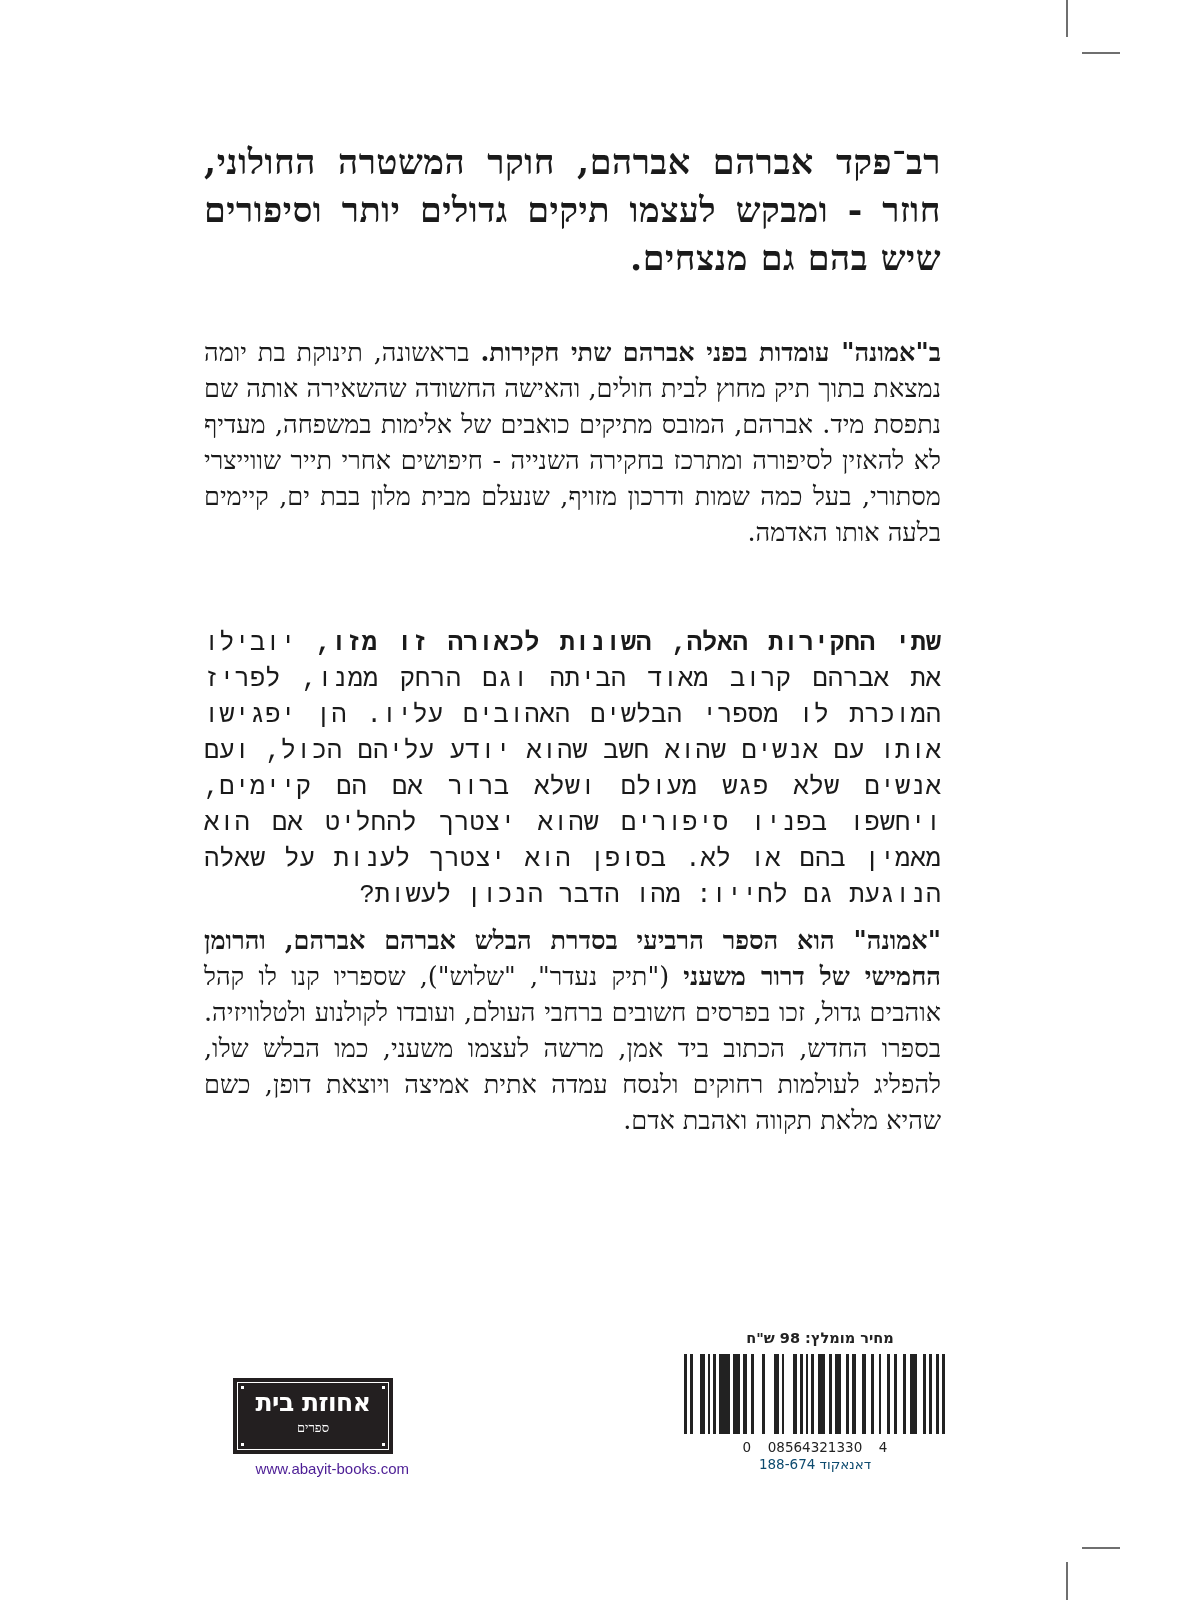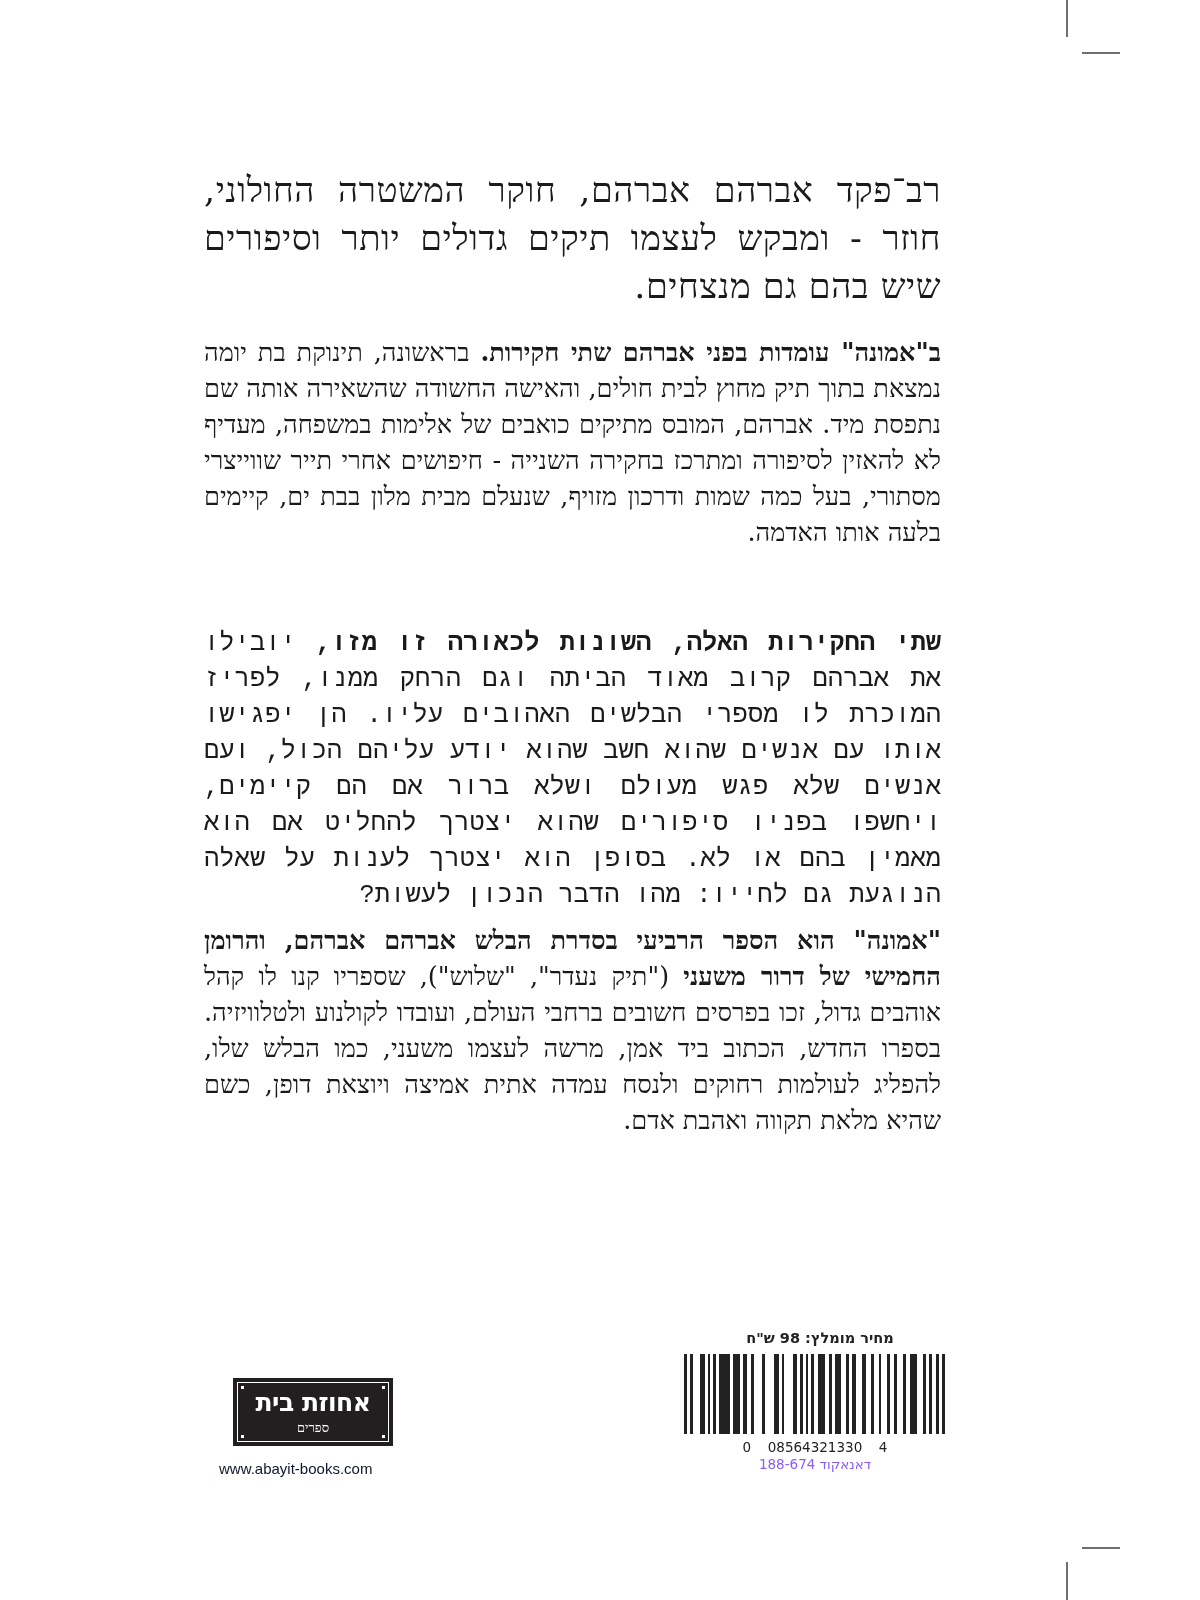--- a/index.html
+++ b/index.html
@@ -27,39 +27,38 @@
       left: 204px;
       width: 737px;
       direction: rtl;
       text-align: justify;
       text-align-last: right;
     }
     .lead {
       top: 138px;
       font-size: 35px;
       line-height: 48px;
-      font-weight: normal;
+      font-weight: bold;
       letter-spacing: 0.5px;
-      margin-top: 28px;
     }
     .para {
       font-size: 25.5px;
       line-height: 36px;
     }
     .para b { font-weight: bold; }
     .p1 { top: 334px; }
     .p2 { top: 626px; font-family: Liberation Mono, monospace; }
     .p3 { top: 922px; }
 
     .publisher-logo {
       position: absolute;
       left: 233px;
       top: 1378px;
       width: 160px;
-      height: 68px;
+      height: 76px;
       background: #231f20;
       box-sizing: border-box;
       padding: 4px;
       direction: rtl;
     }
     .publisher-logo-inner {
       border: 1.5px solid #ffffff;
       width: 100%;
       height: 100%;
       box-sizing: border-box;
@@ -85,24 +84,24 @@
       display: block;
       font-family: Liberation Serif, serif;
       font-size: 13px;
       line-height: 22px;
     }
     .publisher-url {
       position: absolute;
       left: 219px;
       top: 1460px;
       width: 190px;
-      text-align: left;
+      text-align: right;
       font-family: "Liberation Sans", sans-serif;
       font-size: 15px;
-      color: #0f172a;
+      color: #4c1d95;
     }
     .price-label {
       position: absolute;
       left: 720px;
       top: 1330px;
       width: 200px;
       text-align: center;
       direction: rtl;
       font-family: "DejaVu Sans", sans-serif;
       font-size: 14.5px;
@@ -129,21 +128,21 @@
       white-space: pre;
     }
     .barcode-code {
       position: absolute;
       left: 684px;
       top: 1456px;
       width: 262px;
       text-align: center;
       font-family: "DejaVu Sans", sans-serif;
       font-size: 13.5px;
-      color: #8b5cf6;
+      color: #0c4a6e;
       direction: rtl;
     }
   </style>
 </head>
 <body>
 
 <div class="crop-mark crop-v" style="left:1066px; top:0; height:37px;"></div>
 <div class="crop-mark crop-h" style="left:1082px; top:52px; width:38px;"></div>
 <div class="crop-mark crop-h" style="left:1082px; top:1547px; width:38px;"></div>
 <div class="crop-mark crop-v" style="left:1066px; top:1562px; height:38px;"></div>

